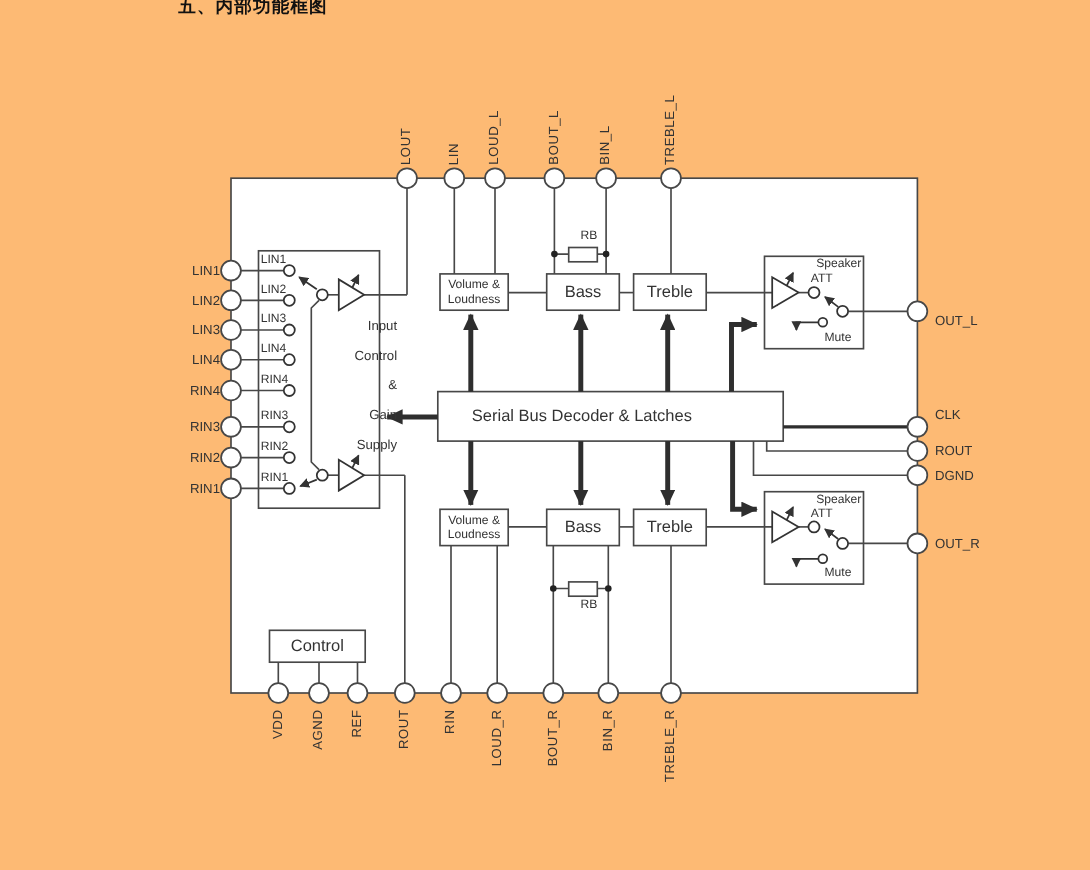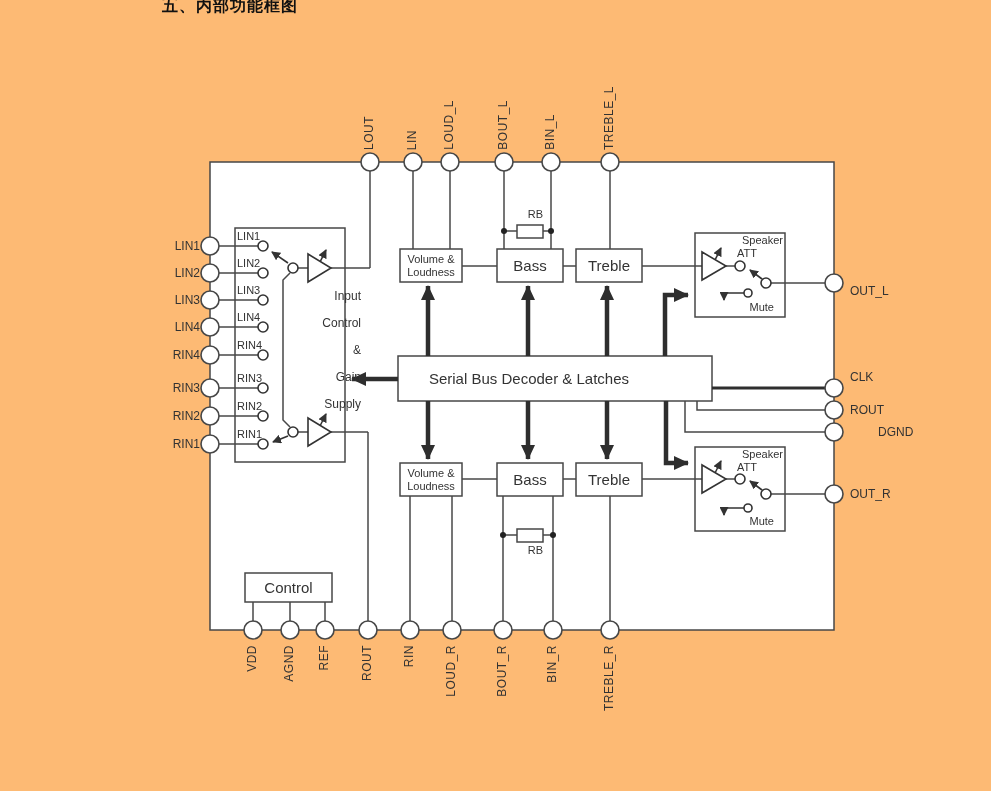--- a/index.html
+++ b/index.html
@@ -202,21 +202,21 @@
   <div class="lbl pinL" style="left:156px;top:293px;">LIN3</div>
   <div class="lbl pinL" style="left:156px;top:320px;">LIN4</div>
   <div class="lbl pinL" style="left:156px;top:348px;">RIN4</div>
   <div class="lbl pinL" style="left:156px;top:381px;">RIN3</div>
   <div class="lbl pinL" style="left:156px;top:409px;">RIN2</div>
   <div class="lbl pinL" style="left:156px;top:437px;">RIN1</div>
 
   <div class="lbl" style="left:850px;top:284px;">OUT_L</div>
   <div class="lbl" style="left:850px;top:370px;">CLK</div>
   <div class="lbl" style="left:850px;top:403px;">ROUT</div>
-  <div class="lbl" style="left:850px;top:425px;margin-left:28px;">DGND</div>
+  <div class="lbl" style="left:850px;top:425px;">DGND</div>
   <div class="lbl" style="left:850px;top:487px;">OUT_R</div>
 
   <div class="vlbl" style="left:362px;bottom:641px;">LOUT</div>
   <div class="vlbl" style="left:405px;bottom:641px;">LIN</div>
   <div class="vlbl" style="left:442px;bottom:641px;">LOUD_L</div>
   <div class="vlbl" style="left:496px;bottom:641px;">BOUT_L</div>
   <div class="vlbl" style="left:543px;bottom:641px;">BIN_L</div>
   <div class="vlbl" style="left:602px;bottom:641px;">TREBLE_L</div>
 
   <div class="vlbl" style="left:245px;top:645px;">VDD</div>

